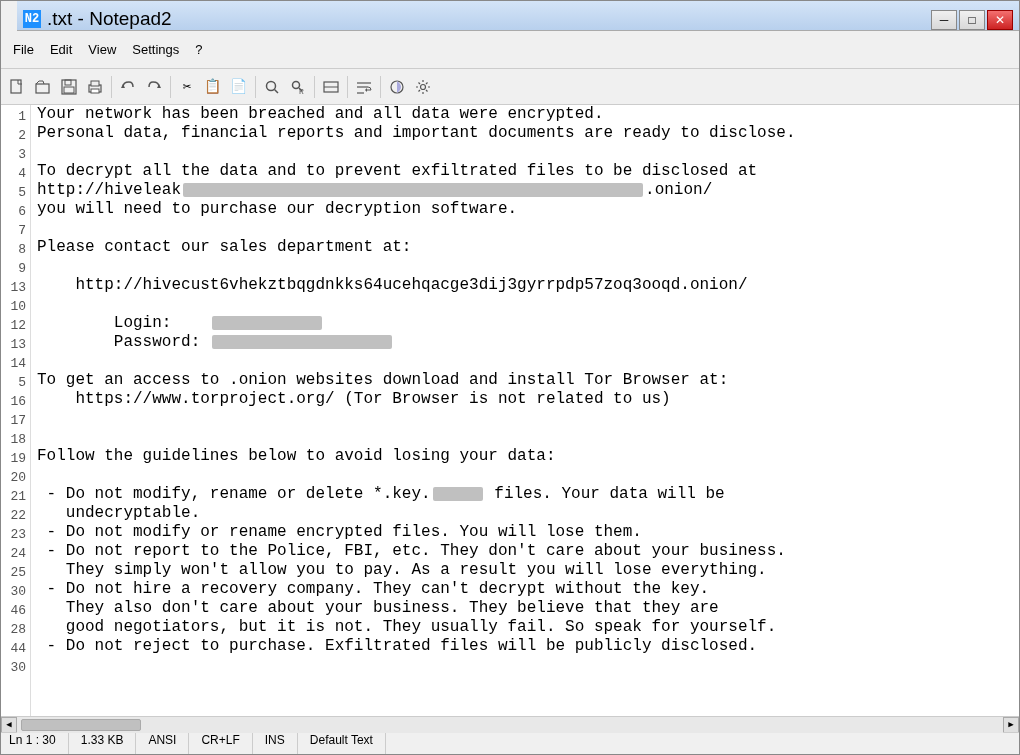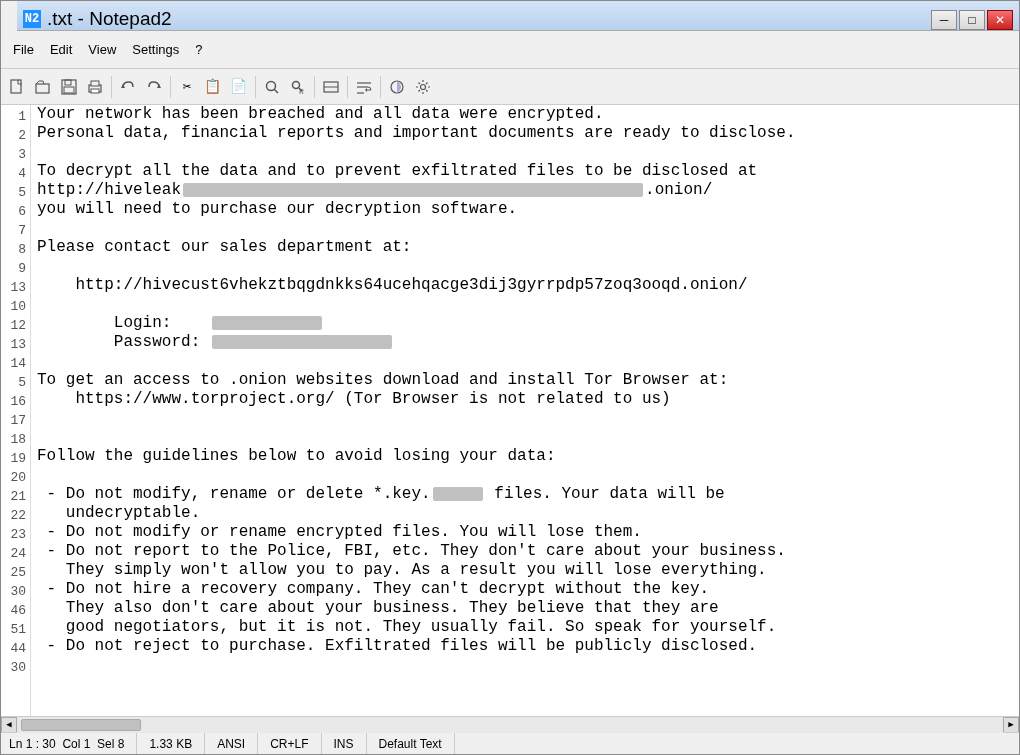--- a/index.html
+++ b/index.html
@@ -199,20 +199,21 @@
       font-size: 12px;
       padding: 0 8px;
       gap: 0;
     }
     .status-item {
       padding: 0 12px;
       border-right: 1px solid #ccc;
       height: 100%;
       display: flex;
       align-items: center;
+      flex-direction: column;
     }
     .status-item:first-child { padding-left: 0; }
   </style>
 </head>
 <body>
 
 <div class="window">
 
   <div class="title-bar">
     <div class="title-bar-left">
@@ -346,21 +347,21 @@
         <span class="line-number">18</span>
         <span class="line-number">19</span>
         <span class="line-number">20</span>
         <span class="line-number">21</span>
         <span class="line-number">22</span>
         <span class="line-number">23</span>
         <span class="line-number">24</span>
         <span class="line-number">25</span>
         <span class="line-number">30</span>
         <span class="line-number">46</span>
-        <span class="line-number">51</span>
+        <span class="line-number">28</span>
         <span class="line-number">44</span>
         <span class="line-number">30</span>
       </div>
     <div class="editor-content" id="editor-lines"><span class="line">Your network has been breached and all data were encrypted.</span><span class="line">Personal data, financial reports and important documents are ready to disclose.</span><span class="line"></span><span class="line">To decrypt all the data and to prevent exfiltrated files to be disclosed at</span><span class="line">http://hiveleak<span class="redacted" style="width:460px;">&nbsp;</span>.onion/</span><span class="line">you will need to purchase our decryption software.</span><span class="line"></span><span class="line">Please contact our sales department at:</span><span class="line"></span><span class="line">    http://hivecust6vhekztbqgdnkks64ucehqacge3dij3gyrrpdp57zoq3ooqd.onion/</span><span class="line"></span><span class="line">        Login:    <span class="redacted" style="width:110px;">&nbsp;</span></span><span class="line">        Password: <span class="redacted" style="width:180px;">&nbsp;</span></span><span class="line"></span><span class="line">To get an access to .onion websites download and install Tor Browser at:</span><span class="line">    https://www.torproject.org/ (Tor Browser is not related to us)</span><span class="line"></span><span class="line"></span><span class="line">Follow the guidelines below to avoid losing your data:</span><span class="line"></span><span class="line"> - Do not modify, rename or delete *.key.<span class="redacted" style="width:50px;">&nbsp;</span> files. Your data will be</span><span class="line">   undecryptable.</span><span class="line"> - Do not modify or rename encrypted files. You will lose them.</span><span class="line"> - Do not report to the Police, FBI, etc. They don't care about your business.</span><span class="line">   They simply won't allow you to pay. As a result you will lose everything.</span><span class="line"> - Do not hire a recovery company. They can't decrypt without the key.</span><span class="line">   They also don't care about your business. They believe that they are</span><span class="line">   good negotiators, but it is not. They usually fail. So speak for yourself.</span><span class="line"> - Do not reject to purchase. Exfiltrated files will be publicly disclosed.</span><span class="line"></span></div>
   </div>
 
   <div class="scroll-area">
     <div class="scroll-btn">◀</div>
     <div class="scroll-track">
       <div class="scroll-thumb"></div>

